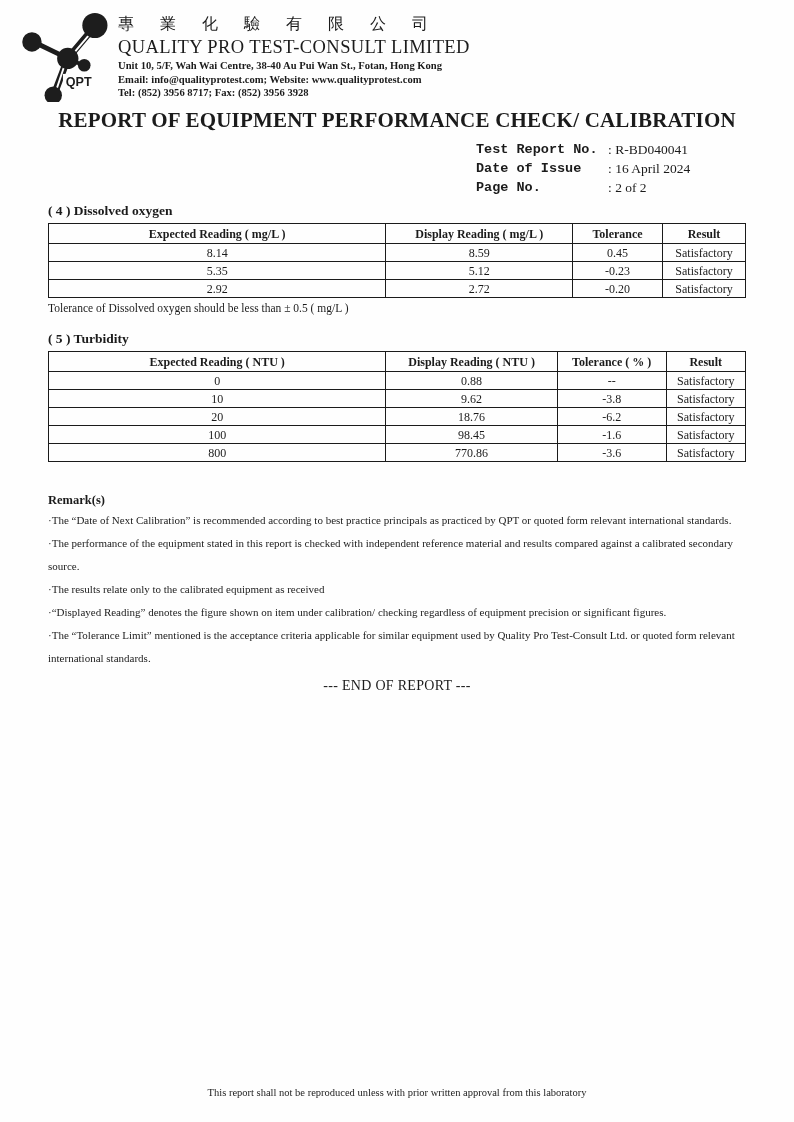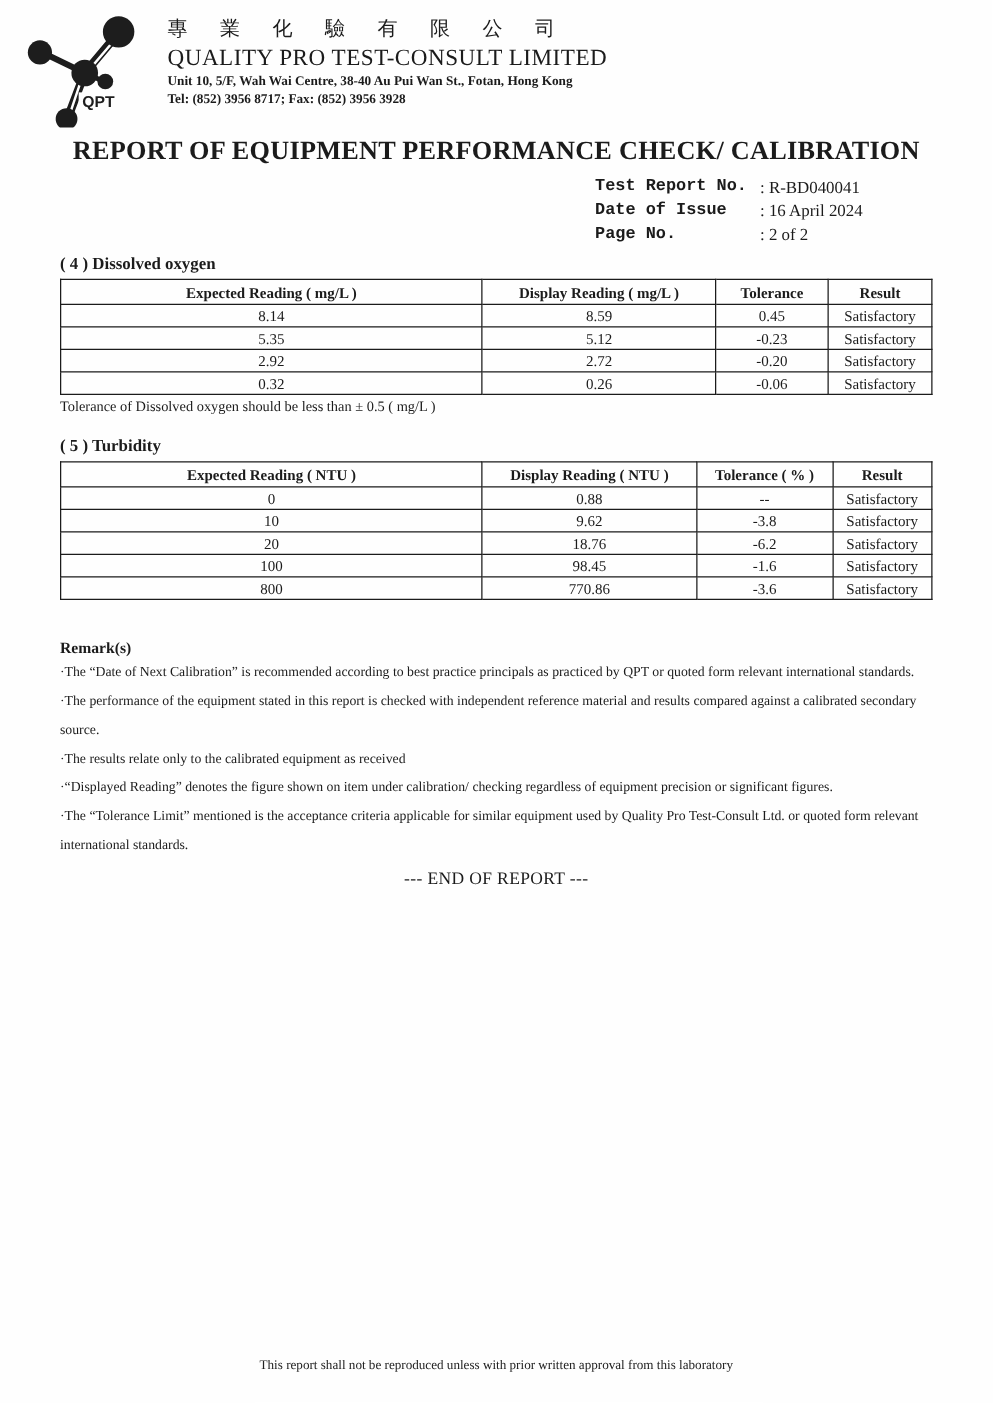--- a/index.html
+++ b/index.html
@@ -5,21 +5,21 @@
   * { margin:0; padding:0; box-sizing:border-box; }
   html,body { background:#ffffff; }
   .page {
     position:relative; width:794px; height:1122px; margin:0 auto;
     background:#fefefe; color:#1b1b1b; overflow:hidden;
     font-family:"Liberation Serif","DejaVu Serif",serif;
   }
   
   .header { display:flex; align-items:flex-start; padding:10px 0 0 12px; }
   .logo { width:98px; height:92px; flex:none; }
-  .company { margin-left:24px; padding-top:3px; }
+  .company { margin-left:8px; padding-top:3px; }
   .company-zh { font-size:16px; letter-spacing:11px; line-height:22px; white-space:nowrap; }
   .company-en { font-size:18.5px; letter-spacing:0.4px; line-height:24px; white-space:nowrap; }
   .company-line { font-size:10.6px; font-weight:bold; line-height:13.5px; white-space:nowrap; }
   
   .title { text-align:center; font-weight:bold; font-size:21px; line-height:28px; margin-top:4px; letter-spacing:0.2px; }
   .info-block { margin:6px 0 0 476px; }
   .info-row { display:flex; line-height:19px; }
   .info-label { width:132px; font-weight:bold; font-size:13.5px;font-family:Liberation Mono, monospace; }
   .info-value { font-size:13.5px; }
   
@@ -69,20 +69,21 @@
         <circle cx="42" cy="88" r="9"></circle>
         <circle cx="74" cy="57" r="6.5"></circle>
       </g>
       <rect x="52" y="66" width="40" height="15" fill="#fefefe"></rect>
       <text x="55" y="78" font-family="Liberation Sans, sans-serif" font-size="13" font-weight="bold" fill="#1d1d1d">QPT</text>
     </svg>
     <div class="company">
       <div class="company-zh">專 業 化 驗 有 限 公 司</div>
       <div class="company-en">QUALITY PRO TEST-CONSULT LIMITED</div>
       <div class="company-line">Unit 10, 5/F, Wah Wai Centre, 38-40 Au Pui Wan St., Fotan, Hong Kong</div>
+      <div class="company-line">Email: info@qualityprotest.com; Website: www.qualityprotest.com</div>
       <div class="company-line">Tel: (852) 3956 8717; Fax: (852) 3956 3928</div>
     </div>
   </div>
 
   <div class="title">REPORT OF EQUIPMENT PERFORMANCE CHECK/ CALIBRATION</div>
 
   <div class="info-block">
     <div class="info-row">
       <span class="info-label">Test Report No.</span>
       <span class="info-value">: R-BD040041</span>
@@ -119,26 +120,20 @@
           <tr>
             <td>5.35</td>
             <td>5.12</td>
             <td>-0.23</td>
             <td>Satisfactory</td>
           </tr>
           <tr>
             <td>2.92</td>
             <td>2.72</td>
             <td>-0.20</td>
-            <td>Satisfactory</td>
-          </tr>
-          <tr>
-            <td>0.32</td>
-            <td>0.26</td>
-            <td>-0.06</td>
             <td>Satisfactory</td>
           </tr>
         </tbody>
       </table>
     <div class="table-note">Tolerance of Dissolved oxygen should be less than ± 0.5 ( mg/L )</div>
 
     <div class="section-heading heading-turb">( 5 )  Turbidity</div>
     <table class="report-table table-turb">
         <thead>
           <tr>

